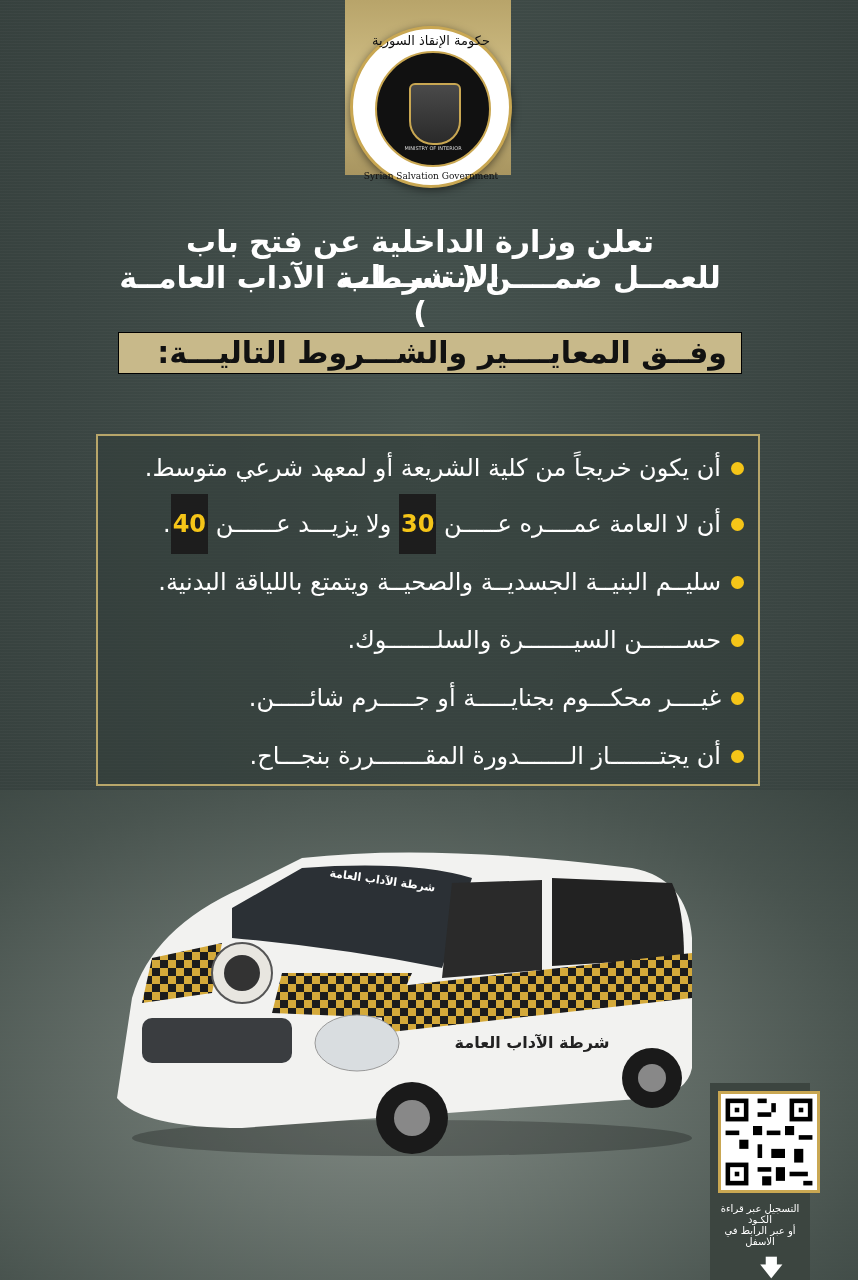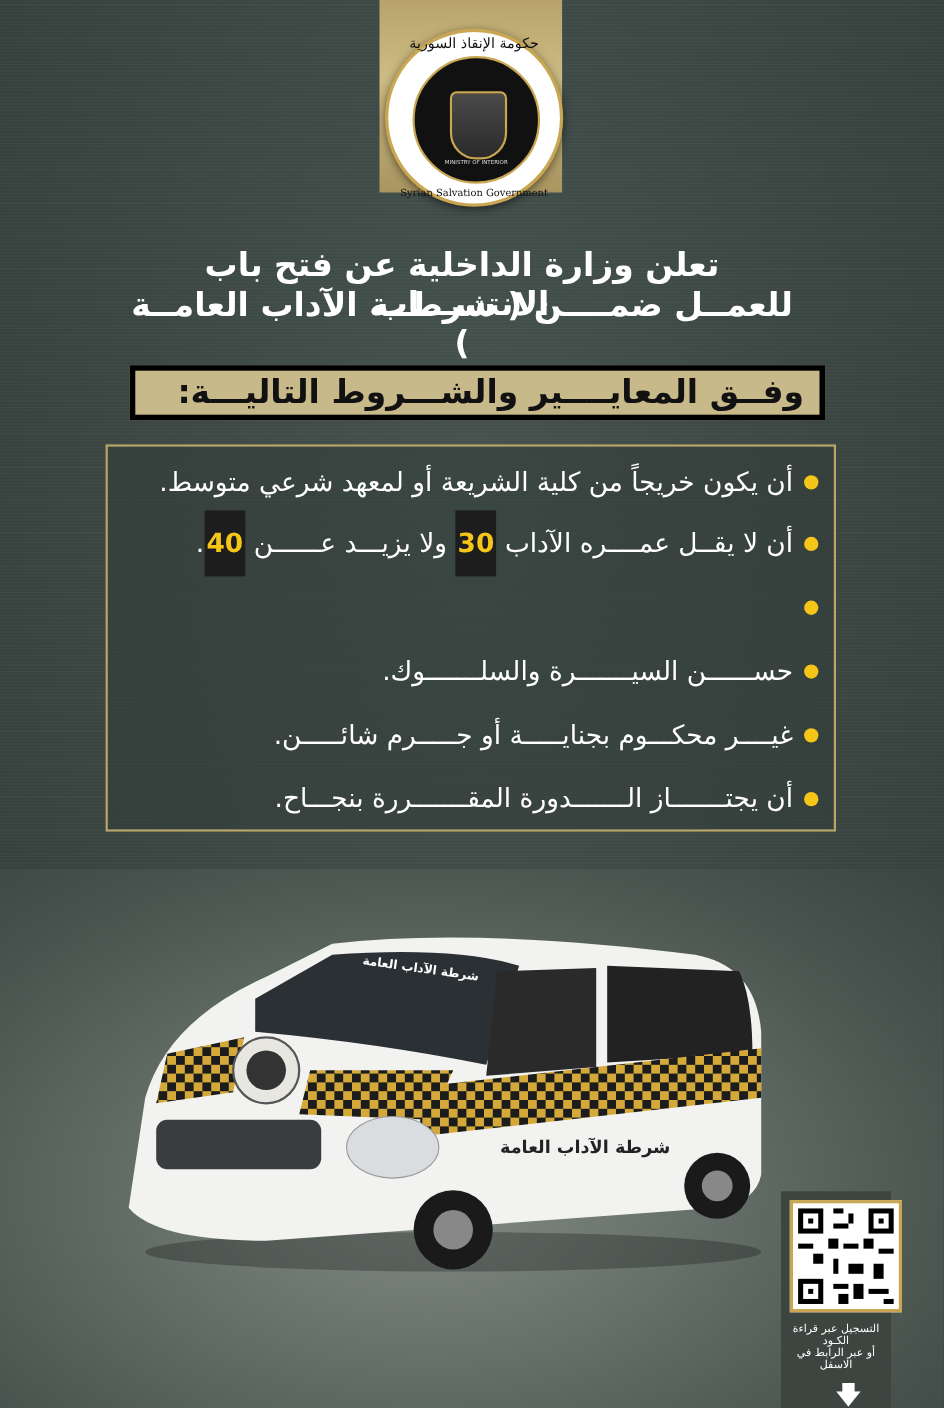--- a/index.html
+++ b/index.html
@@ -12,23 +12,23 @@
   .ribbon{position:absolute;left:345px;top:0;width:166px;height:175px;background:linear-gradient(180deg,#b8a46a,#cdbb82 40%,#a89560);}
   .emblem{position:absolute;left:350px;top:26px;width:156px;height:156px;border-radius:50%;background:#fff;border:3px solid #c9a752;box-shadow:0 2px 8px rgba(0,0,0,.5);}
   .emblem-inner{position:absolute;left:22px;top:22px;width:112px;height:112px;border-radius:50%;background:#111;border:2px solid #c9a752;}
   .shield{position:absolute;left:32px;top:30px;width:48px;height:58px;background:linear-gradient(#4a4a4a,#2a2a2a);border:2px solid #c9a752;border-radius:6px 6px 24px 24px;}
   .emblem-ar{position:absolute;left:0;right:0;top:4px;text-align:center;font-size:13px;font-weight:normal;color:#111;direction:rtl;}
   .emblem-en{position:absolute;left:0;right:0;bottom:4px;text-align:center;font-size:9px;font-weight:normal;color:#111;font-family:"DejaVu Serif",serif;}
   .moi{position:absolute;left:0;right:0;top:92px;text-align:center;font-size:5px;color:#ddd;}
   .headline{position:absolute;left:110px;width:620px;text-align:center;direction:rtl;color:#fff;font-weight:bold;font-size:30px;}
   .h1{top:224px;}
   .h2{top:260px;}
-  .h3band{position:absolute;left:118px;top:332px;width:622px;height:40px;background:#c8b98a;border:5px solid #000000;}
+  .h3band{position:absolute;left:118px;top:332px;width:622px;height:40px;background:#c8b98a;border:1px solid #000000;}
   .h3{position:absolute;left:0;right:14px;top:2px;text-align:right;direction:rtl;color:#111;font-weight:bold;font-size:30px;}
-  .conditions{position:absolute;left:96px;top:404px;width:664px;height:352px;border:2px solid #b8a66a;box-sizing:border-box;background:rgba(50,60,57,.55);}
+  .conditions{position:absolute;left:96px;top:434px;width:664px;height:352px;border:2px solid #b8a66a;box-sizing:border-box;background:rgba(50,60,57,.55);}
   .cond{position:absolute;right:14px;left:10px;height:40px;direction:rtl;display:flex;align-items:center;color:#fff;font-size:24px;}
   .dot{width:13px;height:13px;border-radius:50%;background:#f5c518;margin-left:10px;flex:none;}
   .num{color:#f5c518;background:#1d1d1d;font-weight:bold;padding:16px 2px;}
   .van{position:absolute;left:112px;top:848px;width:585px;height:310px;}
   .qrbox{position:absolute;left:710px;top:1083px;width:100px;height:197px;background:#3c4540;}
   .qrframe{position:absolute;left:8px;top:8px;width:102px;height:102px;background:#fff;border:3px solid #c9a752;box-sizing:border-box;}
   .qr-caption{position:absolute;left:0;right:0;text-align:center;color:#fff;font-size:10px;direction:rtl;}
   .arrow{position:absolute;left:50px;top:168px;color:#fff;font-size:22px;font-weight:bold;}
 </style>
 </head>
@@ -53,28 +53,29 @@
   <div class="h3">وفــق المعايــــير والشـــروط التاليـــة:</div>
 </div>
 
 <div class="conditions">
   <div class="cond" style="top:12px">
     <span class="dot"></span>
     <span>أن يكون خريجاً من كلية الشريعة أو لمعهد شرعي متوسط.</span>
   </div>
   <div class="cond" style="top:68px">
     <span class="dot"></span>
-    <span>أن لا يقــل عمــــره الآداب</span>&nbsp;
+    <span>أن لا العامة عمــــره عـــــن</span>&nbsp;
     <span class="num">30</span>&nbsp;
     <span>ولا يزيـــد عــــــن</span>&nbsp;
     <span class="num">40</span>
     <span>.</span>
   </div>
   <div class="cond" style="top:126px">
     <span class="dot"></span>
+    <span>سليــم البنيــة الجسديــة والصحيــة ويتمتع باللياقة البدنية.</span>
   </div>
   <div class="cond" style="top:184px">
     <span class="dot"></span>
     <span>حســــــن السيـــــــرة والسلـــــــوك.</span>
   </div>
   <div class="cond" style="top:242px">
     <span class="dot"></span>
     <span>غيــــر محكـــوم بجنايـــــة أو جـــــرم شائـــــن.</span>
   </div>
   <div class="cond" style="top:300px">

